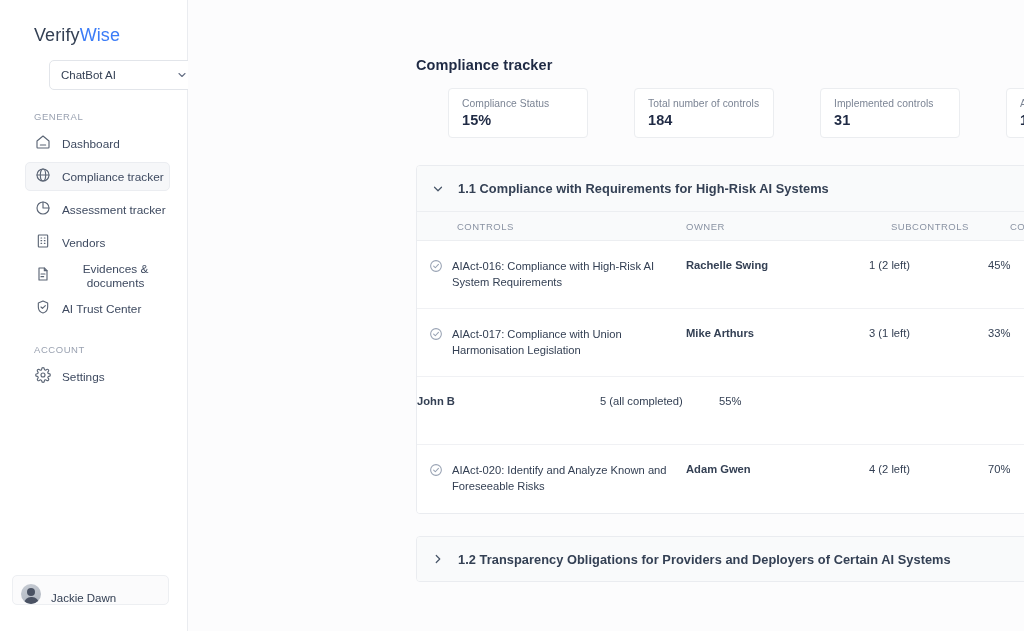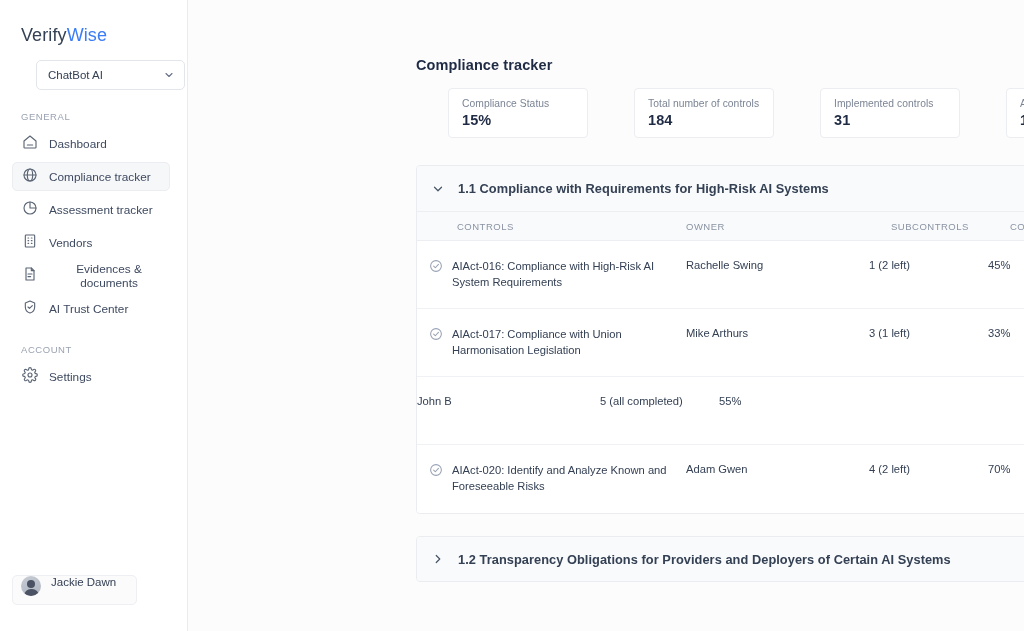--- a/index.html
+++ b/index.html
@@ -26,20 +26,21 @@
   
   .sidebar {
     width: 188px;
     min-width: 188px;
     height: 631px;
     background: #ffffff;
     border-right: 1px solid #eaecf0;
     position: relative;
     display: flex;
     flex-direction: column;
+    padding-left: 13px;
   }
 
   .logo {
     margin: 25px 0 0 21px;
     font-size: 18px;
     letter-spacing: 0.1px;
     font-weight: 400;
     color: #344054;
   }
   .logo .wise { color: #3b7cf7; }
@@ -91,27 +92,27 @@
   .nav-item.active {
     background: #f6f7f9;
     border: 1px solid #ebedf1;
   }
   .nav-item svg { flex: none; }
 
   .sidebar-footer {
     position: absolute;
     left: 12px;
     bottom: 26px;
-    width: 125px;
+    width: 157px;
     height: 30px;
     border: 1px solid #edeff2;
     border-radius: 5px;
     background: #fbfbfc;
     display: flex;
-    align-items: flex-start;
+    align-items: flex-end;
     gap: 10px;
     padding-left: 8px;
     cursor: pointer;
   }
   .avatar {
     width: 20px; height: 20px;
     border-radius: 50%;
     background: linear-gradient(160deg,#c7ccd4 0%, #aeb5bf 100%);
     position: relative;
     overflow: hidden;
@@ -243,21 +244,21 @@
     gap: 9px;
     padding-left: 12px;
   }
   .status-icon { flex: none; margin-top: 0px; }
   .control-text {
     font-size: 11.2px;
     line-height: 15.5px;
     color: #344054;
     max-width: 245px;
   }
-  .cell-owner { width: 183px; font-size: 11.2px; color: #344054; }
+  .cell-owner { width: 183px; font-size: 11.2px; color: #344054; font-weight: bold; }
   .cell-sub   { width: 119px; font-size: 11.2px; color: #344054; }
   .cell-comp  { flex: 1; font-size: 11.2px; color: #344054; }
 
   .accordion.collapsed { margin-top: 22px; }
   .accordion.collapsed .acc-header { height: 44px; }
 </style>
 </head>
 <body>
 
 <div class="app">

